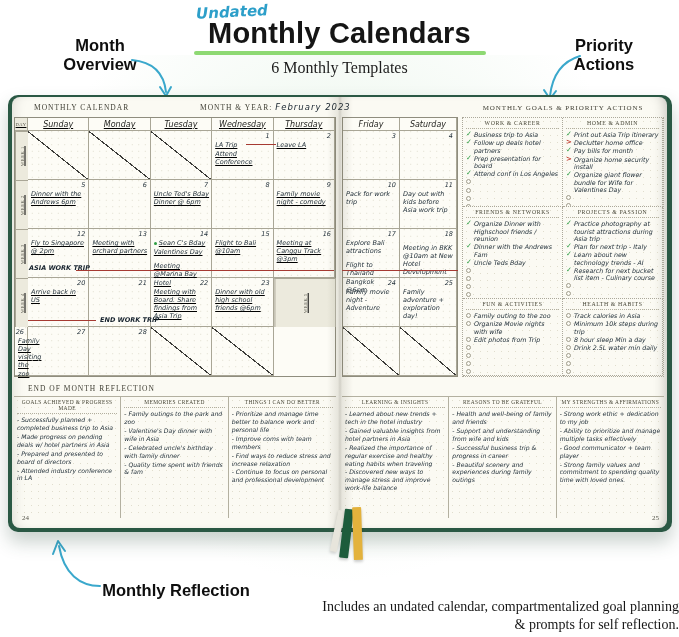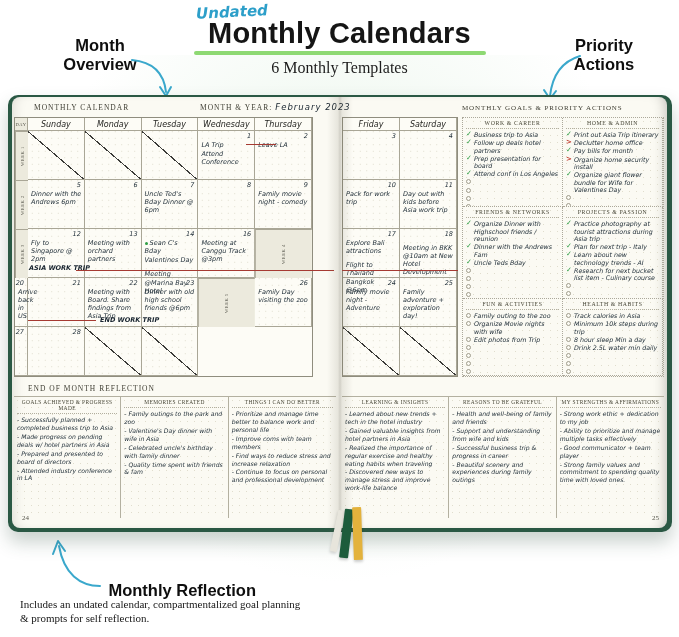--- a/index.html
+++ b/index.html
@@ -13,21 +13,21 @@
   .hero-tag { position:absolute; left:196px; top:1px; font-family:"DejaVu Sans",sans-serif;
               font-style:italic; font-weight:bold; font-size:15px; color:#2d9fc9; transform:rotate(-3deg); }
   .hero-title { padding-top:15px; font-size:29px; font-weight:800; color:#151515; letter-spacing:.2px; }
   .hero-underline { width:292px; height:4px; background:#8ed973; border-radius:4px; margin:1px auto 4px auto; }
   .hero-sub { font-family:"Liberation Serif",serif; font-size:16px; color:#1c1c1c; }
 
   
   .co { position:absolute; font-weight:700; font-size:16.5px; color:#0e0e0e; text-align:center; line-height:1.15; }
   #co-mo { left:48px; top:36px; width:104px; }
   #co-pa { left:552px; top:36px; width:104px;text-align:center; }
-  #co-mr { left:96px; top:581px; width:160px; text-align:right; }
+  #co-mr { left:96px; top:581px; width:160px; text-align:center; }
   .arrow-svg { position:absolute; overflow:visible; }
   .arrow-svg path { fill:none; stroke:#3aa8cc; stroke-width:2; stroke-linecap:round; stroke-linejoin:round; }
 
   
   .book { position:absolute; left:8px; top:95px; width:664px; height:437px; }
   .cover { position:absolute; inset:0; background:#2a5844; border-radius:10px;
            box-shadow:0 10px 18px rgba(40,70,55,.25); }
   .pages { position:absolute; left:4px; top:2px; right:5px; bottom:4px; background:#fbfaf3; border-radius:8px;
            box-shadow:inset -10px 0 14px -10px rgba(0,0,0,.28), inset 10px 0 14px -10px rgba(0,0,0,.15); }
   .gutter { position:absolute; left:50%; top:0; bottom:0; width:26px; transform:translateX(-50%);
@@ -37,21 +37,21 @@
   .page.right { right:5px; }
 
   .serifcaps { font-family:"Liberation Serif",serif; color:#3f3e33; letter-spacing:1px; }
   .hw { font-family:"DejaVu Sans",sans-serif; font-style:italic; color:#22303a; }
 
   .lp-head { position:absolute; top:6px; left:22px; font-size:7.5px; }
   .lp-my { position:absolute; top:5px; left:188px; font-size:7.5px; white-space:nowrap; }
   .lp-my .hw { font-size:8.5px; margin-left:3px; color:#17232e; }
 
   .calgrid { position:absolute; top:20px; display:grid; border:1px solid #8f8d7e; background:#fdfcf6; }
-  #calgrid-left { left:2px; width:299px; grid-template-columns:13px repeat(5,1fr); grid-template-rows:13px repeat(5,49px); }
+  #calgrid-left { left:2px; width:322px; grid-template-columns:13px repeat(5,1fr); grid-template-rows:13px repeat(5,49px);text-decoration:underline; }
   #calgrid-right { left:2px; width:116px; grid-template-columns:repeat(2,1fr); grid-template-rows:13px repeat(5,49px); }
   .calgrid > div { border-right:1px solid #a9a696; border-bottom:1px solid #a9a696; }
   .ch { font-family:"DejaVu Sans",sans-serif; font-style:italic; font-size:8px; color:#252522;
         display:flex; align-items:center; justify-content:center; }
   .corner { font-family:"Liberation Serif",serif; font-style:normal; font-size:4.5px; letter-spacing:.5px; color:#55544a; background:#eceadd; }
   .wk { writing-mode:vertical-rl; transform:rotate(180deg); font-family:"Liberation Serif",serif; font-size:4.5px;
         letter-spacing:.6px; color:#55544a; background:#eceadd; display:flex; align-items:center; justify-content:center; }
   .cell { position:relative; padding:9px 2px 1px 3px; font-family:"DejaVu Sans",sans-serif; font-style:italic;
           font-size:6.5px; line-height:1.25; color:#22303a;
           background-image:radial-gradient(#dbd8c8 .7px, transparent .8px); background-size:6.5px 6.5px; background-position:1px 4px; }
@@ -60,21 +60,21 @@
   .note.gap { margin-top:6px; }
   .dot { display:inline-block; width:3px; height:3px; border-radius:50%; background:#2f9e44; margin-right:2px; vertical-align:middle; }
   .crossed::after { content:""; position:absolute; inset:0;
           background:linear-gradient(to top right, transparent 48.8%, #3b3b38 48.8%, #3b3b38 50.3%, transparent 50.3%); }
 
   .rl { position:absolute; height:0; border-top:1.4px solid #a63a32; }
   .rl-label { position:absolute; font-family:"DejaVu Sans",sans-serif; font-style:italic; font-weight:bold;
               font-size:6.5px; color:#17232e; white-space:nowrap; }
 
   
-  .goals-header { position:absolute; top:7px; left:122px; width:202px; text-align:left;
+  .goals-header { position:absolute; top:7px; left:122px; width:202px; text-align:center;
                   font-family:"Liberation Serif",serif; font-size:7px; letter-spacing:.9px; color:#3f3e33; }
   .goals-grid { position:absolute; top:20px; left:122px; width:202px; display:grid;
                 grid-template-columns:1fr 1fr; grid-template-rows:89px 92px 77px;
                 border:1px dotted #aba89a; }
   .sec { border-right:1px dotted #aba89a; border-bottom:1px dotted #aba89a; padding:1px 3px 0 3px; overflow:hidden;
          background-image:radial-gradient(#e0ddcd .6px, transparent .7px); background-size:7px 7px; }
   .sec-title { text-align:center; font-family:"Liberation Serif",serif; font-size:5.8px; letter-spacing:.6px;
                color:#474637; border-bottom:1px dotted #b2af9f; padding:1px 0 2px 0; margin-bottom:2px; }
   .g-item { display:flex; gap:2px; align-items:flex-start; min-height:7.8px; margin-bottom:.4px;
             font-family:"DejaVu Sans",sans-serif; font-style:italic; font-size:6.3px; line-height:1.2; color:#22303a; }
@@ -100,22 +100,22 @@
   .pn { position:absolute; bottom:6px; font-family:"Liberation Serif",serif; font-size:7px; color:#55544a; }
   .pn.left { left:10px; } .pn.right { right:8px; }
 
   
   .ribbon { position:absolute; border-radius:1px; }
   #ribbon-grey  { left:334px; top:510px; width:7px;  height:42px; background:#e7e5dc; transform:rotate(12deg); box-shadow:0 2px 3px rgba(0,0,0,.15); }
   #ribbon-green { left:342px; top:509px; width:9px;  height:49px; background:#1d5c3c; transform:rotate(7deg);  box-shadow:0 2px 3px rgba(0,0,0,.2); }
   #ribbon-gold  { left:353px; top:507px; width:9px;  height:53px; background:#e3b23c; transform:rotate(-2deg); box-shadow:0 2px 3px rgba(0,0,0,.2); }
 
   
-  .caption { position:absolute; left:0; right:0; top:598px; text-align:left;
-             font-family:"Liberation Serif",serif; font-size:11px; color:#171717; line-height:1.25;margin-left:20px; }
+  .caption { position:absolute; left:0; right:0; top:598px; text-align:right;
+             font-family:"Liberation Serif",serif; font-size:14px; color:#171717; line-height:1.25;margin-left:20px; }
 </style>
 </head>
 <body>
 
 <div class="stage">
   <div class="glow"></div>
 
   <div class="hero">
     <span class="hero-tag">Undated</span>
     <div class="hero-title">Monthly Calendars</div>
@@ -196,20 +196,24 @@
             <span class="date">13</span>
             <div class="note"><span>Meeting with orchard partners</span></div>
           </div>
           <div class="cell">
             <span class="date">14</span>
             <div class="note"><span class="dot"></span><span>Sean C's Bday</span></div>
             <div class="note"><span>Valentines Day</span></div>
             <div class="note gap"><span>Meeting @Marina Bay Hotel</span></div>
           </div>
           <div class="cell">
+            <span class="date">15</span>
+            <div class="note"><span>Flight to Bali @10am</span></div>
+          </div>
+          <div class="cell">
             <span class="date">16</span>
             <div class="note"><span>Meeting at Canggu Track @3pm</span></div>
           </div>
           <div class="wk">WEEK 4</div>
           <div class="cell">
             <span class="date">20</span>
             <div class="note"><span>Arrive back in US</span></div>
           </div>
           <div class="cell">
             <span class="date">21</span>

